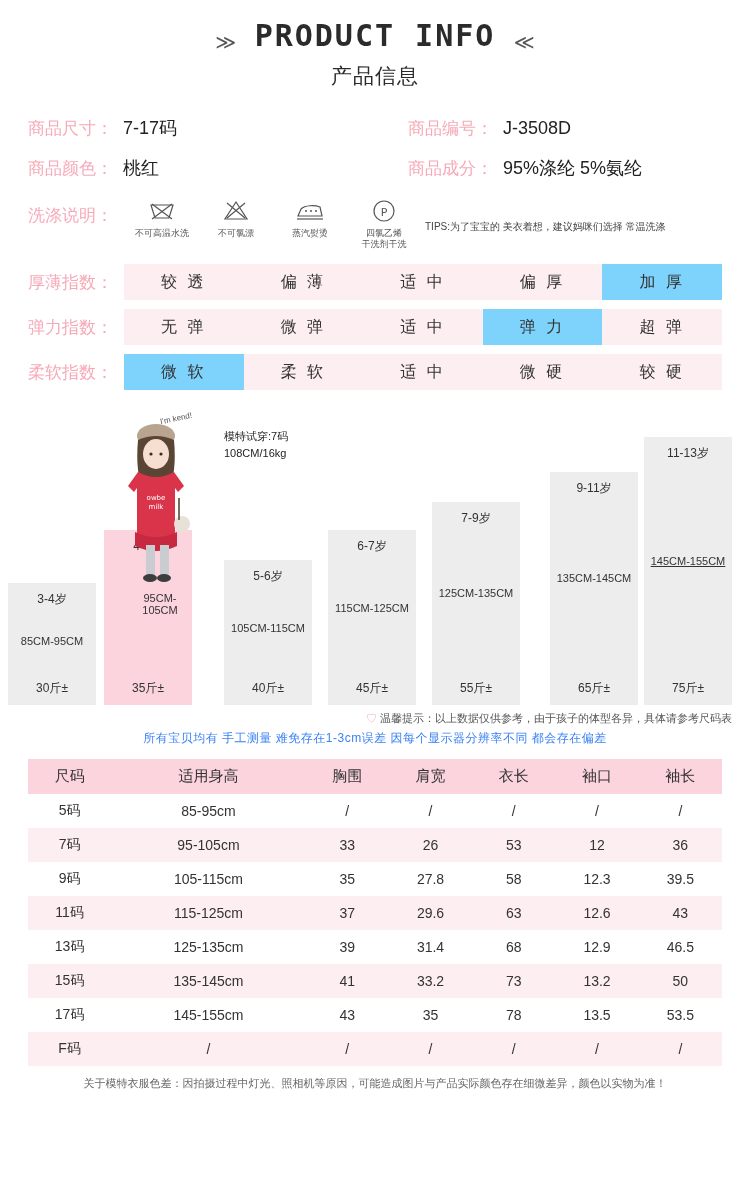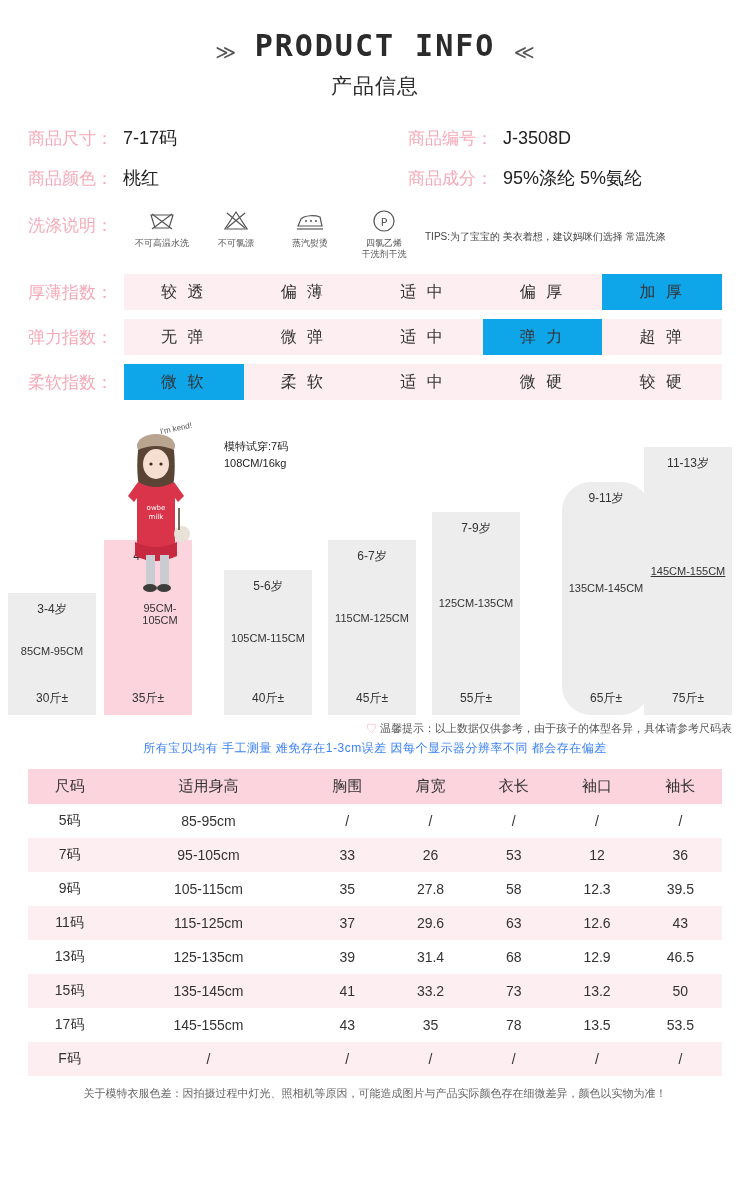--- a/index.html
+++ b/index.html
@@ -7,21 +7,21 @@
     margin: 0; padding: 0;
     width: 750px; height: 1194px;
     background: #ffffff;
     font-family: "Liberation Sans", sans-serif;
     color: #333;
     overflow: hidden;
   }
   .page { position: relative; width: 750px; height: 1194px; }
 
   
-  .header { text-align: center; padding-top: 28px; }
+  .header { text-align: center; padding-top: 18px; }
   .header-title {
     font-family: "DejaVu Sans Mono", monospace;
     font-size: 30px;
     font-weight: bold;
     letter-spacing: 2px;
     color: #2b2b2b;
     display: inline-block;
     position: relative;
   }
   .header-deco { display:inline-block; color:#555; font-size:20px; vertical-align:middle; }
@@ -54,21 +54,21 @@
   svg { display: block; }
 
   
   .scale-row { display: flex; align-items: center; margin-bottom: 9px; padding: 0 28px; }
   .scale-lbl { color: #f6aab8; font-size: 17px; width: 96px; white-space: nowrap; }
   .scale-track { flex: 1; display: flex; background: #fdeef1; height: 36px; align-items: stretch; }
   .scale-cell {
     flex: 1; display: flex; align-items: center; justify-content: center;
     font-size: 16px; color: #333; letter-spacing: 3px; text-align: right;
   }
-  .scale-cell.active { background: #0ea5e9; }
+  .scale-cell.active { background: #7dd3fc; }
 
   
   .bars { position: relative; height: 305px; margin-top: 10px; }
   .bar {
     position: absolute; bottom: 0; width: 88px;
     background: #ededed; text-align: center;
   }
   .bar.pink { background: #fbd4dd; }
   .bar .age { font-size: 12px; color: #333; margin-top: 8px; }
   .bar .hgt { font-size: 11px; color: #333; position:absolute; left:0; right:0; }
@@ -252,21 +252,21 @@
       <div class="hgt" style="top:72px;">115CM-125CM</div>
       <div class="wgt">45斤±</div>
     </div>
 
     <div class="bar" style="left:432px; height:203px;">
       <div class="age">7-9岁</div>
       <div class="hgt" style="top:85px;">125CM-135CM</div>
       <div class="wgt">55斤±</div>
     </div>
 
-    <div class="bar" style="left:562px; height:233px;border-radius:29px;">
+    <div class="bar" style="left:550px; height:233px;">
       <div class="age">9-11岁</div>
       <div class="hgt" style="top:100px;">135CM-145CM</div>
       <div class="wgt">65斤±</div>
     </div>
 
     <div class="bar" style="left:644px; height:268px;">
       <div class="age">11-13岁</div>
       <div class="hgt" style="top:118px;text-decoration:underline;">145CM-155CM</div>
       <div class="wgt">75斤±</div>
     </div>

